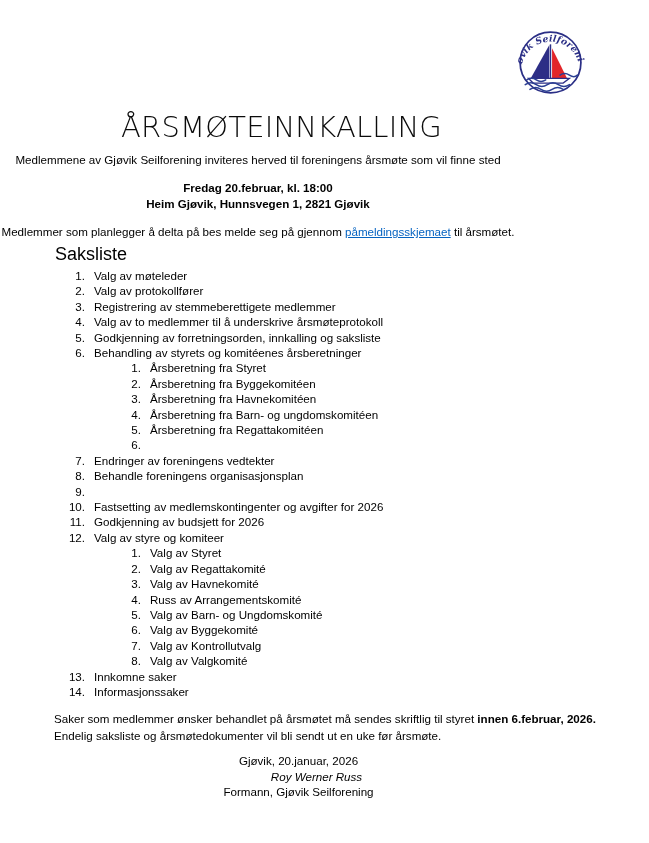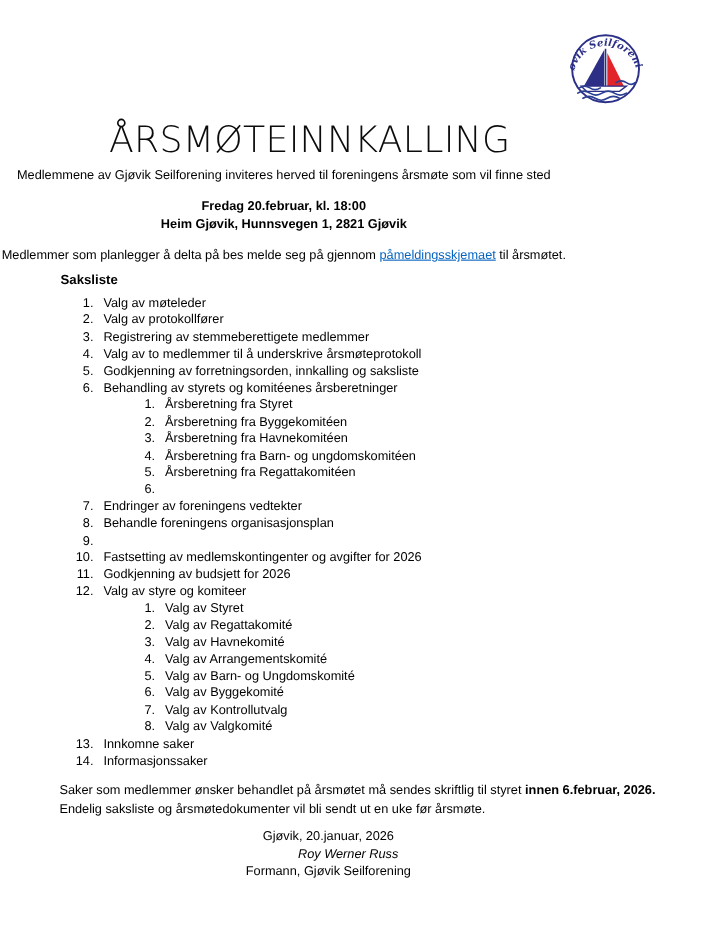--- a/index.html
+++ b/index.html
@@ -33,21 +33,21 @@
   }
   .logo-wrap svg { display: block; }
 
   
   .doc-title {
     position: absolute;
     left: 0;
     top: 110px;
     width: 563px;
     text-align: center;
-    font-size: 33px;
+    font-size: 29px;
     font-weight: 300;
     letter-spacing: 0.2px;
     line-height: 34px;
     font-family: "DejaVu Sans", sans-serif;
     color: #0b0b0b;
   }
 
   
   .intro {
     position: absolute;
@@ -69,22 +69,22 @@
   .signup a {
     color: #0563c1;
     text-decoration: underline;
   }
 
   
   .agenda-heading {
     position: absolute;
     left: 55px;
     top: 246px;
-    font-size: 12px;
-    font-weight: bold;
+    font-size: 18px;
+    font-weight: normal;
     line-height: 16px;
   }
 
   .agenda {
     position: absolute;
     left: 55px;
     top: 268px;
     width: 560px;
     font-size: 11.6px;
     line-height: 15.4px;
@@ -219,21 +219,21 @@
         <li><span class="num">7.</span><span>Endringer av foreningens vedtekter</span></li>
         <li><span class="num">8.</span><span>Behandle foreningens organisasjonsplan</span></li>
         <li><span class="num">9.</span></li>
         <li><span class="num">10.</span><span>Fastsetting av medlemskontingenter og avgifter for 2026</span></li>
         <li><span class="num">11.</span><span>Godkjenning av budsjett for 2026</span></li>
         <li><span class="num">12.</span><span>Valg av styre og komiteer</span><div class="sub-wrap">
             <ol class="lvl2">
               <li><span class="num">1.</span><span>Valg av Styret</span></li>
               <li><span class="num">2.</span><span>Valg av Regattakomité</span></li>
               <li><span class="num">3.</span><span>Valg av Havnekomité</span></li>
-              <li><span class="num">4.</span><span>Valg av Arrangementskomité</span></li>
+              <li><span class="num">4.</span><span>Russ av Arrangementskomité</span></li>
               <li><span class="num">5.</span><span>Valg av Barn- og Ungdomskomité</span></li>
               <li><span class="num">6.</span><span>Valg av Byggekomité</span></li>
               <li><span class="num">7.</span><span>Valg av Kontrollutvalg</span></li>
               <li><span class="num">8.</span><span>Valg av Valgkomité</span></li>
             </ol>
           </div></li>
         <li><span class="num">13.</span><span>Innkomne saker</span></li>
         <li><span class="num">14.</span><span>Informasjonssaker</span></li>
       </ol>
   </div>

